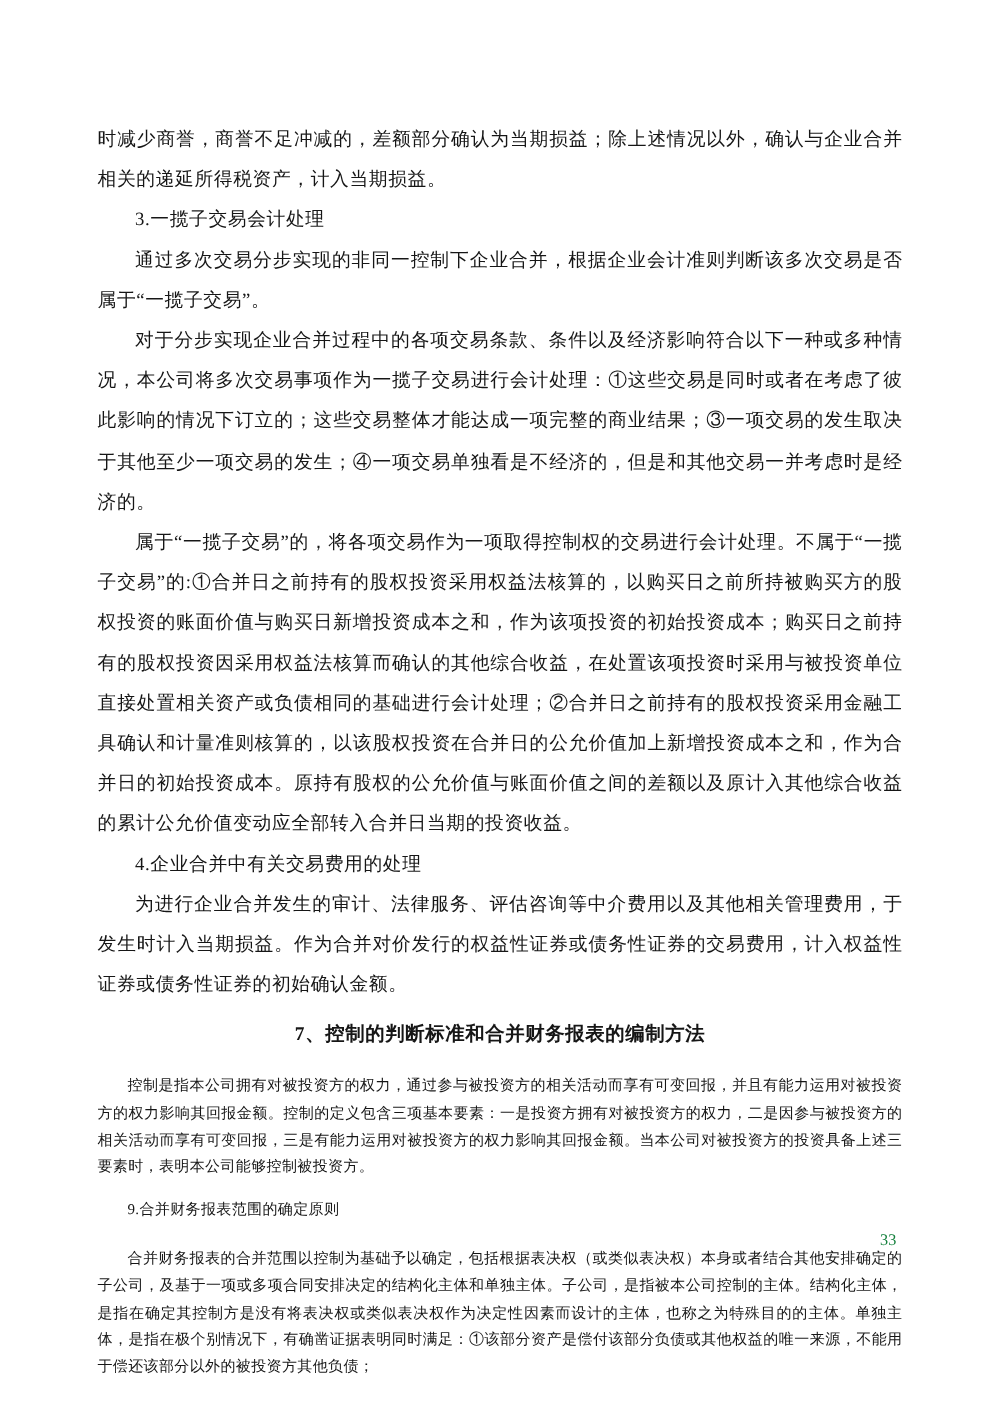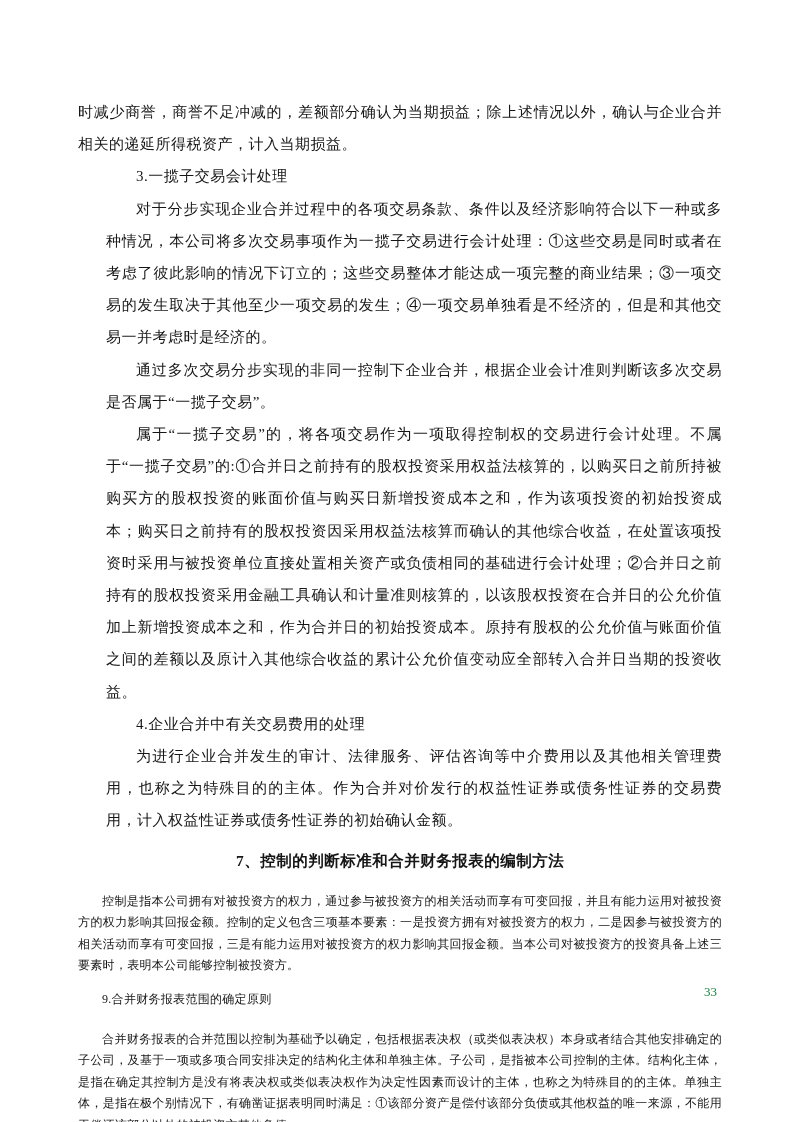--- a/index.html
+++ b/index.html
@@ -23,21 +23,21 @@
     width: 644px;
   }
   
   .blk {
     margin: 0;
     font-size: 15px;
     line-height: 32.2px;
     text-align: justify;
     letter-spacing: 0.5px;
   }
-  .indent { text-indent: 2em; margin-left: 28px; }
+  .indent { text-indent: 2em; }
   .noindent { text-indent: 0; }
   
   .heading {
     margin: 8px 0 14px 0;
     font-size: 15.5px;
     line-height: 32px;
     font-weight: bold;
     text-indent: 0;
     text-align: center;
     letter-spacing: 0.5px;
@@ -66,29 +66,29 @@
 </head>
 <body>
 
 <div class="page">
   <div class="content">
 
     <p class="blk noindent">时减少商誉，商誉不足冲减的，差额部分确认为当期损益；除上述情况以外，确认与企业合并相关的递延所得税资产，计入当期损益。</p>
 
     <p class="blk indent">3.一揽子交易会计处理</p>
 
+    <p class="blk indent">通过多次交易分步实现的非同一控制下企业合并，根据企业会计准则判断该多次交易是否属于“一揽子交易”。</p>
+
     <p class="blk indent">对于分步实现企业合并过程中的各项交易条款、条件以及经济影响符合以下一种或多种情况，本公司将多次交易事项作为一揽子交易进行会计处理：①这些交易是同时或者在考虑了彼此影响的情况下订立的；这些交易整体才能达成一项完整的商业结果；③一项交易的发生取决于其他至少一项交易的发生；④一项交易单独看是不经济的，但是和其他交易一并考虑时是经济的。</p>
-
-    <p class="blk indent">通过多次交易分步实现的非同一控制下企业合并，根据企业会计准则判断该多次交易是否属于“一揽子交易”。</p>
 
     <p class="blk indent">属于“一揽子交易”的，将各项交易作为一项取得控制权的交易进行会计处理。不属于“一揽子交易”的:①合并日之前持有的股权投资采用权益法核算的，以购买日之前所持被购买方的股权投资的账面价值与购买日新增投资成本之和，作为该项投资的初始投资成本；购买日之前持有的股权投资因采用权益法核算而确认的其他综合收益，在处置该项投资时采用与被投资单位直接处置相关资产或负债相同的基础进行会计处理；②合并日之前持有的股权投资采用金融工具确认和计量准则核算的，以该股权投资在合并日的公允价值加上新增投资成本之和，作为合并日的初始投资成本。原持有股权的公允价值与账面价值之间的差额以及原计入其他综合收益的累计公允价值变动应全部转入合并日当期的投资收益。</p>
 
     <p class="blk indent">4.企业合并中有关交易费用的处理</p>
 
-    <p class="blk indent">为进行企业合并发生的审计、法律服务、评估咨询等中介费用以及其他相关管理费用，也称之为特殊目的的主体。作为合并对价发行的权益性证券或债务性证券的交易费用，计入权益性证券或债务性证券的初始确认金额。</p>
+    <p class="blk indent">为进行企业合并发生的审计、法律服务、评估咨询等中介费用以及其他相关管理费用，于发生时计入当期损益。作为合并对价发行的权益性证券或债务性证券的交易费用，计入权益性证券或债务性证券的初始确认金额。</p>
 
     <h2 class="heading">7、控制的判断标准和合并财务报表的编制方法</h2>
 
     <p class="tight indent">控制是指本公司拥有对被投资方的权力，通过参与被投资方的相关活动而享有可变回报，并且有能力运用对被投资方的权力影响其回报金额。控制的定义包含三项基本要素：一是投资方拥有对被投资方的权力，二是因参与被投资方的相关活动而享有可变回报，三是有能力运用对被投资方的权力影响其回报金额。当本公司对被投资方的投资具备上述三要素时，表明本公司能够控制被投资方。</p>
 
     <p class="tight indent sub-tight">9.合并财务报表范围的确定原则</p>
 
     <p class="tight indent">合并财务报表的合并范围以控制为基础予以确定，包括根据表决权（或类似表决权）本身或者结合其他安排确定的子公司，及基于一项或多项合同安排决定的结构化主体和单独主体。子公司，是指被本公司控制的主体。结构化主体，是指在确定其控制方是没有将表决权或类似表决权作为决定性因素而设计的主体，也称之为特殊目的的主体。单独主体，是指在极个别情况下，有确凿证据表明同时满足：①该部分资产是偿付该部分负债或其他权益的唯一来源，不能用于偿还该部分以外的被投资方其他负债；</p>
 
   </div>

